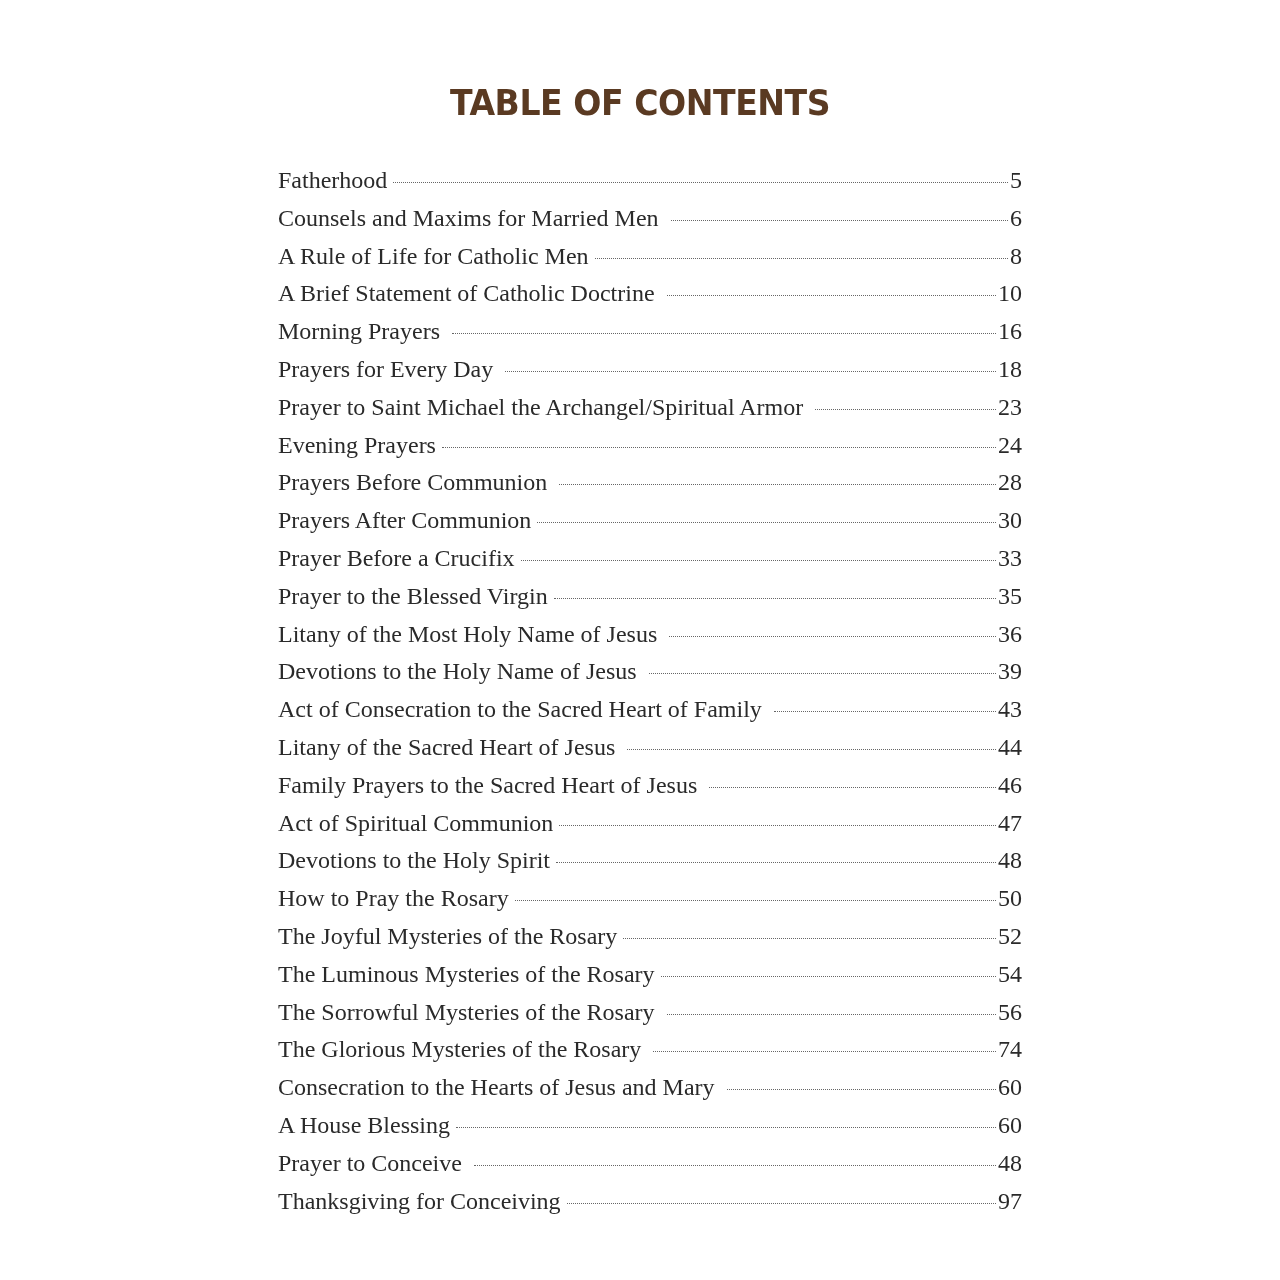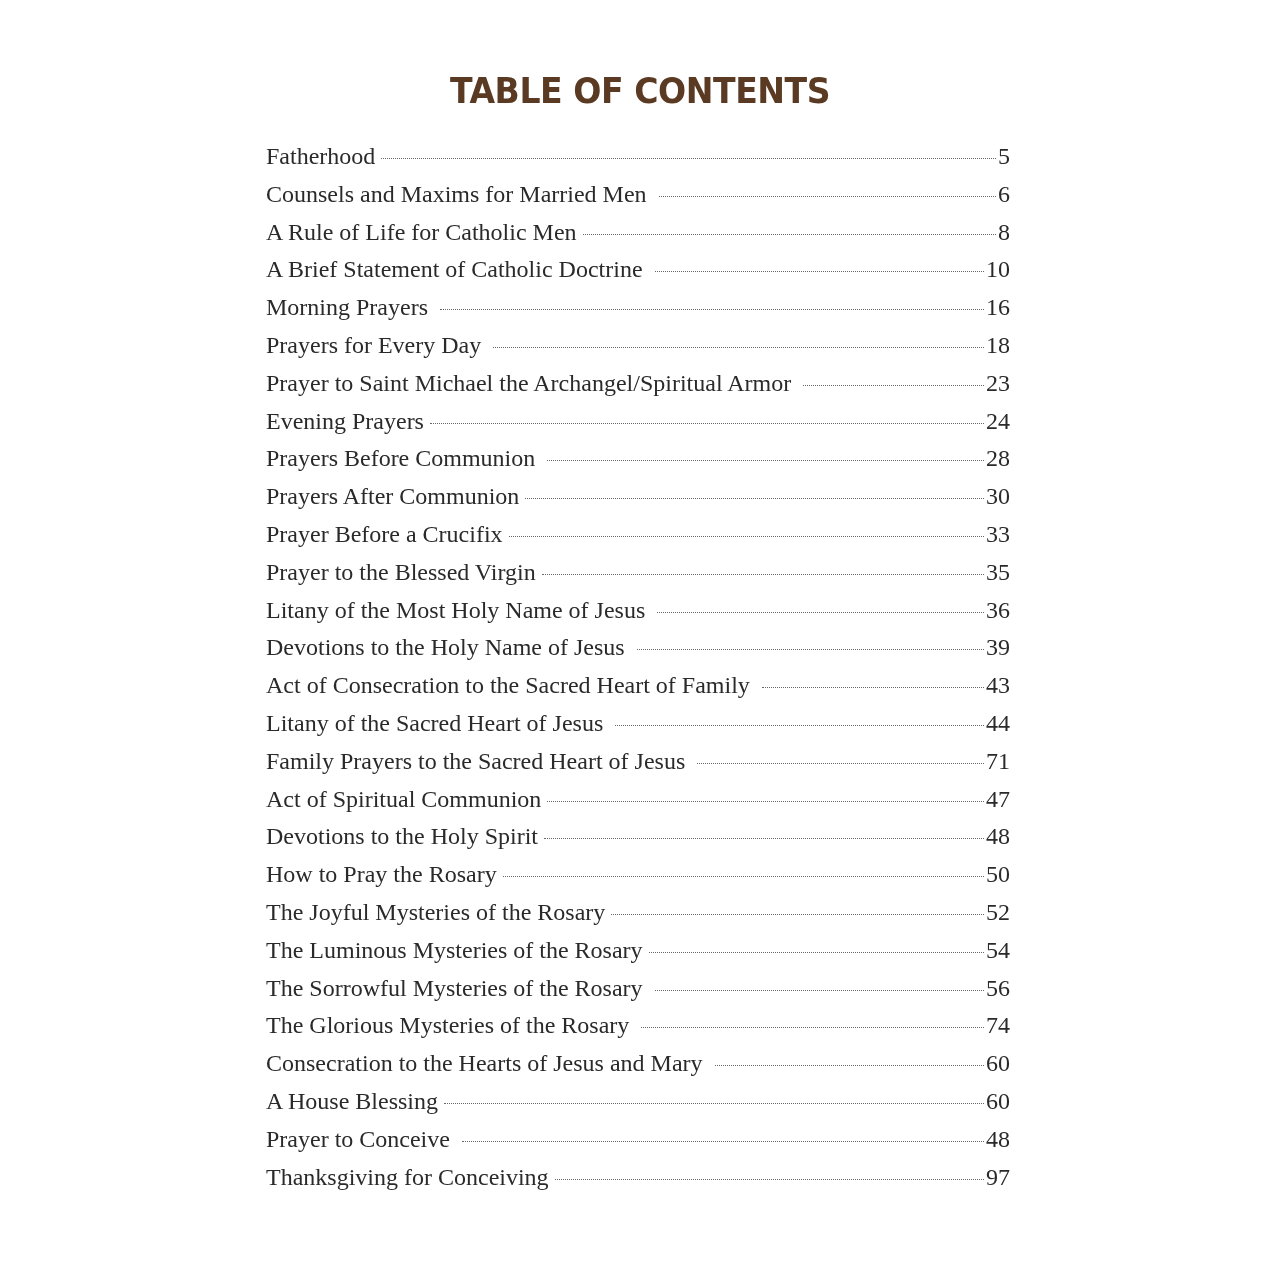--- a/index.html
+++ b/index.html
@@ -10,21 +10,21 @@
     body {
       width: 1280px;
       height: 1280px;
       position: relative;
       overflow: hidden;
       font-family: "Liberation Serif", "DejaVu Serif", serif;
       color: #2a2a2a;
     }
     .page {
       position: absolute;
-      left: 0; top: 0;
+      left: 0; top: 12px;
       width: 1280px; height: 996px;
     }
     .toc-title {
       position: absolute;
       top: 70px;
       left: 0;
       width: 1280px;
       text-align: center;
       font-family: "DejaVu Sans", "Liberation Sans", sans-serif;
       font-weight: bold;
@@ -32,21 +32,21 @@
       letter-spacing: -0.5px;
       color: #5a3a22;
       margin: 0;
       transform: scaleX(0.92);
     }
     .toc-list {
       position: absolute;
       top: 138px;
       left: 266px;
       width: 744px;
-      margin: 0;
+      margin: 12px;
       padding: 0;
       list-style: none;
     }
     .toc-row {
       display: flex;
       align-items: baseline;
       height: 37.8px;
       font-size: 24px;
       line-height: 37.8px;
       white-space: nowrap;
@@ -151,21 +151,21 @@
         <span class="toc-page">43</span>
       </li>
     <li class="toc-row gap">
         <span class="toc-label">Litany of the Sacred Heart of Jesus</span>
         <span class="toc-leader"></span>
         <span class="toc-page">44</span>
       </li>
     <li class="toc-row gap">
         <span class="toc-label">Family Prayers to the Sacred Heart of Jesus</span>
         <span class="toc-leader"></span>
-        <span class="toc-page">71</span>
+        <span class="toc-page">46</span>
       </li>
     <li class="toc-row">
         <span class="toc-label">Act of Spiritual Communion</span>
         <span class="toc-leader"></span>
         <span class="toc-page">47</span>
       </li>
     <li class="toc-row">
         <span class="toc-label">Devotions to the Holy Spirit</span>
         <span class="toc-leader"></span>
         <span class="toc-page">48</span>

